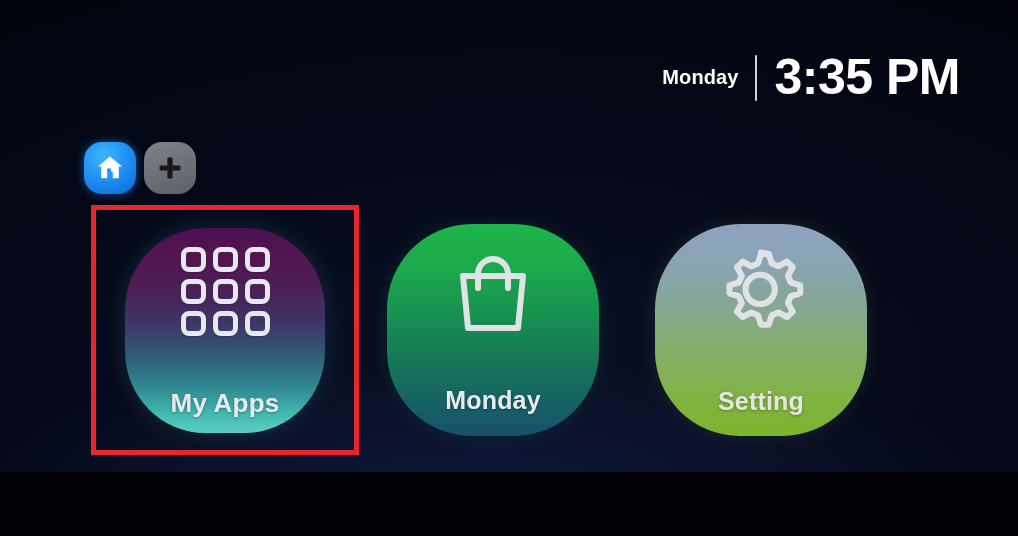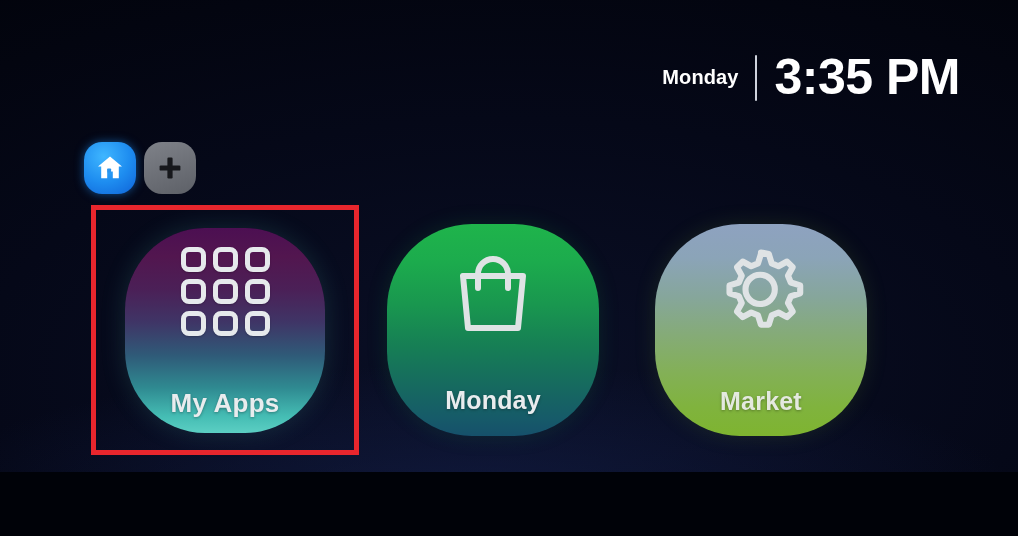--- a/index.html
+++ b/index.html
@@ -279,18 +279,18 @@
                      L58.3 9.6 L61.4 19.6 L68.6 22.6 L77.7 17.6 L83.7 23.6
                      L78.7 32.7 L81.7 39.9 L91.7 43 L91.7 51.4 L81.7 54.5
                      L78.7 61.7 L83.7 70.8 L77.7 76.8 L68.6 71.8 L61.4 74.8
                      L58.3 84.8 L49.9 84.8 L46.8 74.8 L39.6 71.8 L30.5 76.8
                      L24.5 70.8 L29.5 61.7 L26.5 54.5 L16.5 51.4 L16.5 43
                      L26.5 39.9 L29.5 32.7 L24.5 23.6 L30.5 17.6 L39.6 22.6
                      L46.8 19.6 L49.9 9.6 Z" fill="none" stroke="#dfe3e5" stroke-width="6.5" stroke-linejoin="round"></path>
             <circle cx="49.1" cy="47.2" r="15.6" fill="none" stroke="#dfe3e5" stroke-width="6.5"></circle>
           </svg>
         </div>
-        <div class="tile-label" id="label-setting">Market</div>
+        <div class="tile-label" id="label-setting">Setting</div>
       </div>
     </div>
 
   </div>
 </div>
 
 </body></html>

